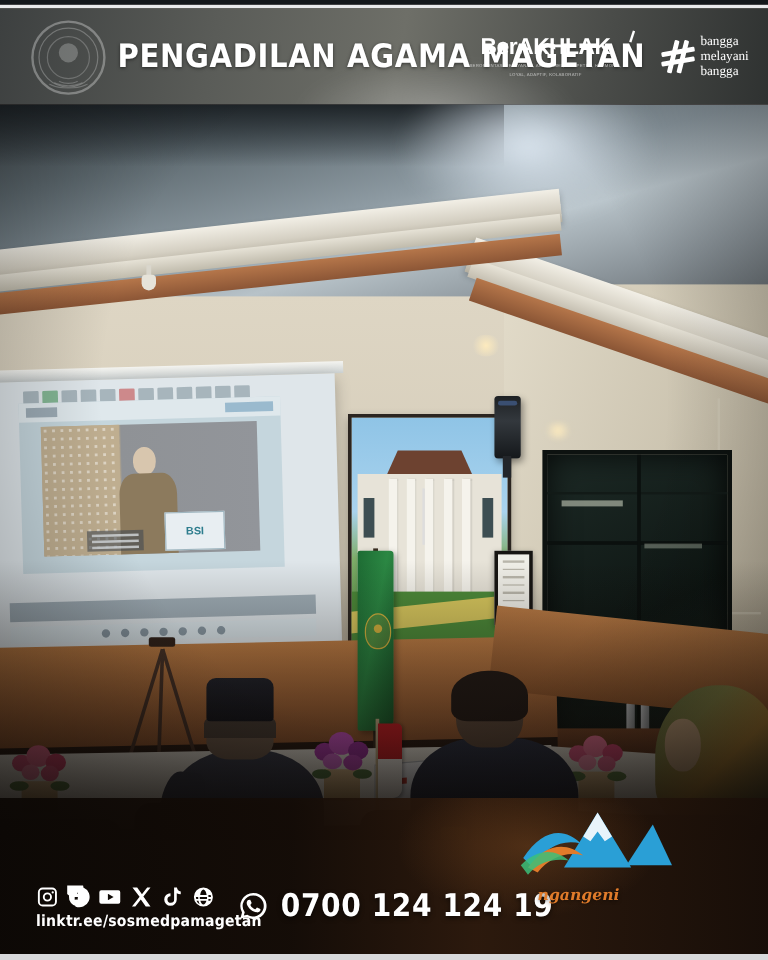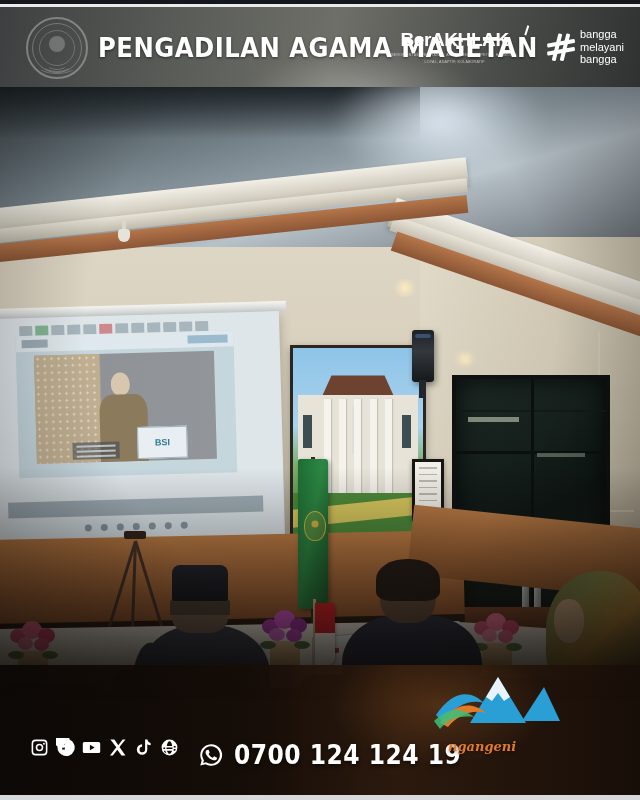--- a/index.html
+++ b/index.html
@@ -95,21 +95,21 @@
   .bangga .hashicon{
     position:relative;width:26px;height:26px;
   }
   .bangga .hashicon b{
     position:absolute;background:#fff;border-radius:1px;display:block;
   }
   .bangga .hashicon b:nth-child(1){left:7px;top:-1px;width:4px;height:28px;transform:rotate(14deg);}
   .bangga .hashicon b:nth-child(2){left:15px;top:-1px;width:4px;height:28px;transform:rotate(14deg);}
   .bangga .hashicon b:nth-child(3){left:-1px;top:7px;width:28px;height:3.5px;transform:rotate(-10deg);}
   .bangga .hashicon b:nth-child(4){left:-1px;top:15px;width:28px;height:3.5px;transform:rotate(-10deg);}
-  .bangga .btxt{color:#fff;font-size:11px;line-height:12.5px;font-family:Liberation Sans, sans-serif;}
+  .bangga .btxt{color:#fff;font-size:11px;line-height:12.5px;font-family:Liberation Serif, serif;}
 
   
   .photo{
     position:absolute;top:87px;left:0;width:640px;height:613px;
     overflow:hidden;background:#2b2320;
   }
 
   
   .ceiling{
     position:absolute;top:0;left:0;width:640px;height:175px;
@@ -833,20 +833,21 @@
         <path d="M3 2h5l5 7 5.5-7H22l-7.5 9.5L22 22h-5l-5.2-7.3L6 22H2.5l8-10.2z"></path>
       </svg>
       <svg class="ic" viewBox="0 0 24 24">
         <path d="M14 2h3c.3 2.3 1.8 3.9 4 4.2v3c-1.6 0-3-.4-4.2-1.2v6.6A6.6 6.6 0 1 1 10.2 8v3.1a3.5 3.5 0 1 0 3.8 3.5z"></path>
       </svg>
       <svg class="ic" viewBox="0 0 24 24">
         <path d="M12 2a10 10 0 1 0 0 20 10 10 0 0 0 0-20zm0 2c1.4 0 3 2.4 3.4 6H8.6C9 6.4 10.6 4 12 4zM6.6 10C6.9 6.9 8 4.7 8.8 4.3A8 8 0 0 0 4.3 10zM4.1 12h2.4c0 .7.1 1.4.1 2H4.5a8 8 0 0 1-.4-2zm.6 4h2.1c.3 1.6.8 2.9 1.4 3.7A8 8 0 0 1 4.7 16zM12 20c-1.2 0-2.6-1.7-3.2-4h6.4c-.6 2.3-2 4-3.2 4zm3.7-6H8.3c-.1-.6-.1-1.3-.1-2h7.6c0 .7 0 1.4-.1 2zm.1-4h-1.3c0-.1 0-.1 0 0zm3.5 6h-2.1c.1-.6.1-1.3.1-2h2.4a8 8 0 0 1-.4 2zm-2-4c0-.7 0-1.4-.1-2h2.4a8 8 0 0 1 .4 2zm-.1-4a8 8 0 0 0-4.5-5.7c.8.4 1.9 2.6 2.2 5.7z"></path>
       </svg>
     </div>
 
+    <div class="ft-link">linktr.ee/sosmedpamagetan</div>
 
     <div class="ft-wa">
       <svg class="wicon" viewBox="0 0 24 24">
         <path d="M12 2a10 10 0 0 0-8.6 15l-1.3 4.8L7 20.5A10 10 0 1 0 12 2zm0 1.9a8.1 8.1 0 1 1-4.2 15l-.3-.2-2.7.7.7-2.6-.2-.3A8.1 8.1 0 0 1 12 3.9zM8.6 7.3c-.2 0-.5 0-.7.3-.3.3-.9.9-.9 2.1s.9 2.4 1 2.6c.2.2 1.8 2.9 4.5 3.9 2.2.9 2.7.7 3.2.7.5-.1 1.5-.6 1.7-1.2.2-.6.2-1.1.2-1.2-.1-.1-.3-.2-.5-.3l-1.8-.9c-.2-.1-.4-.1-.6.1l-.8 1c-.1.2-.3.2-.6.1-.2-.1-1.1-.4-2-1.3-.8-.7-1.3-1.6-1.4-1.8-.2-.3 0-.4.1-.5l.4-.5c.1-.2.2-.3.3-.5 0-.2 0-.4 0-.5l-.8-1.8c-.2-.5-.4-.4-.6-.4z"></path>
       </svg>
       <div class="wnum">0700 124 124 19</div>
     </div>
 
     <div class="mg-logo">
       <svg class="mg-mtn" viewBox="0 0 140 62">

